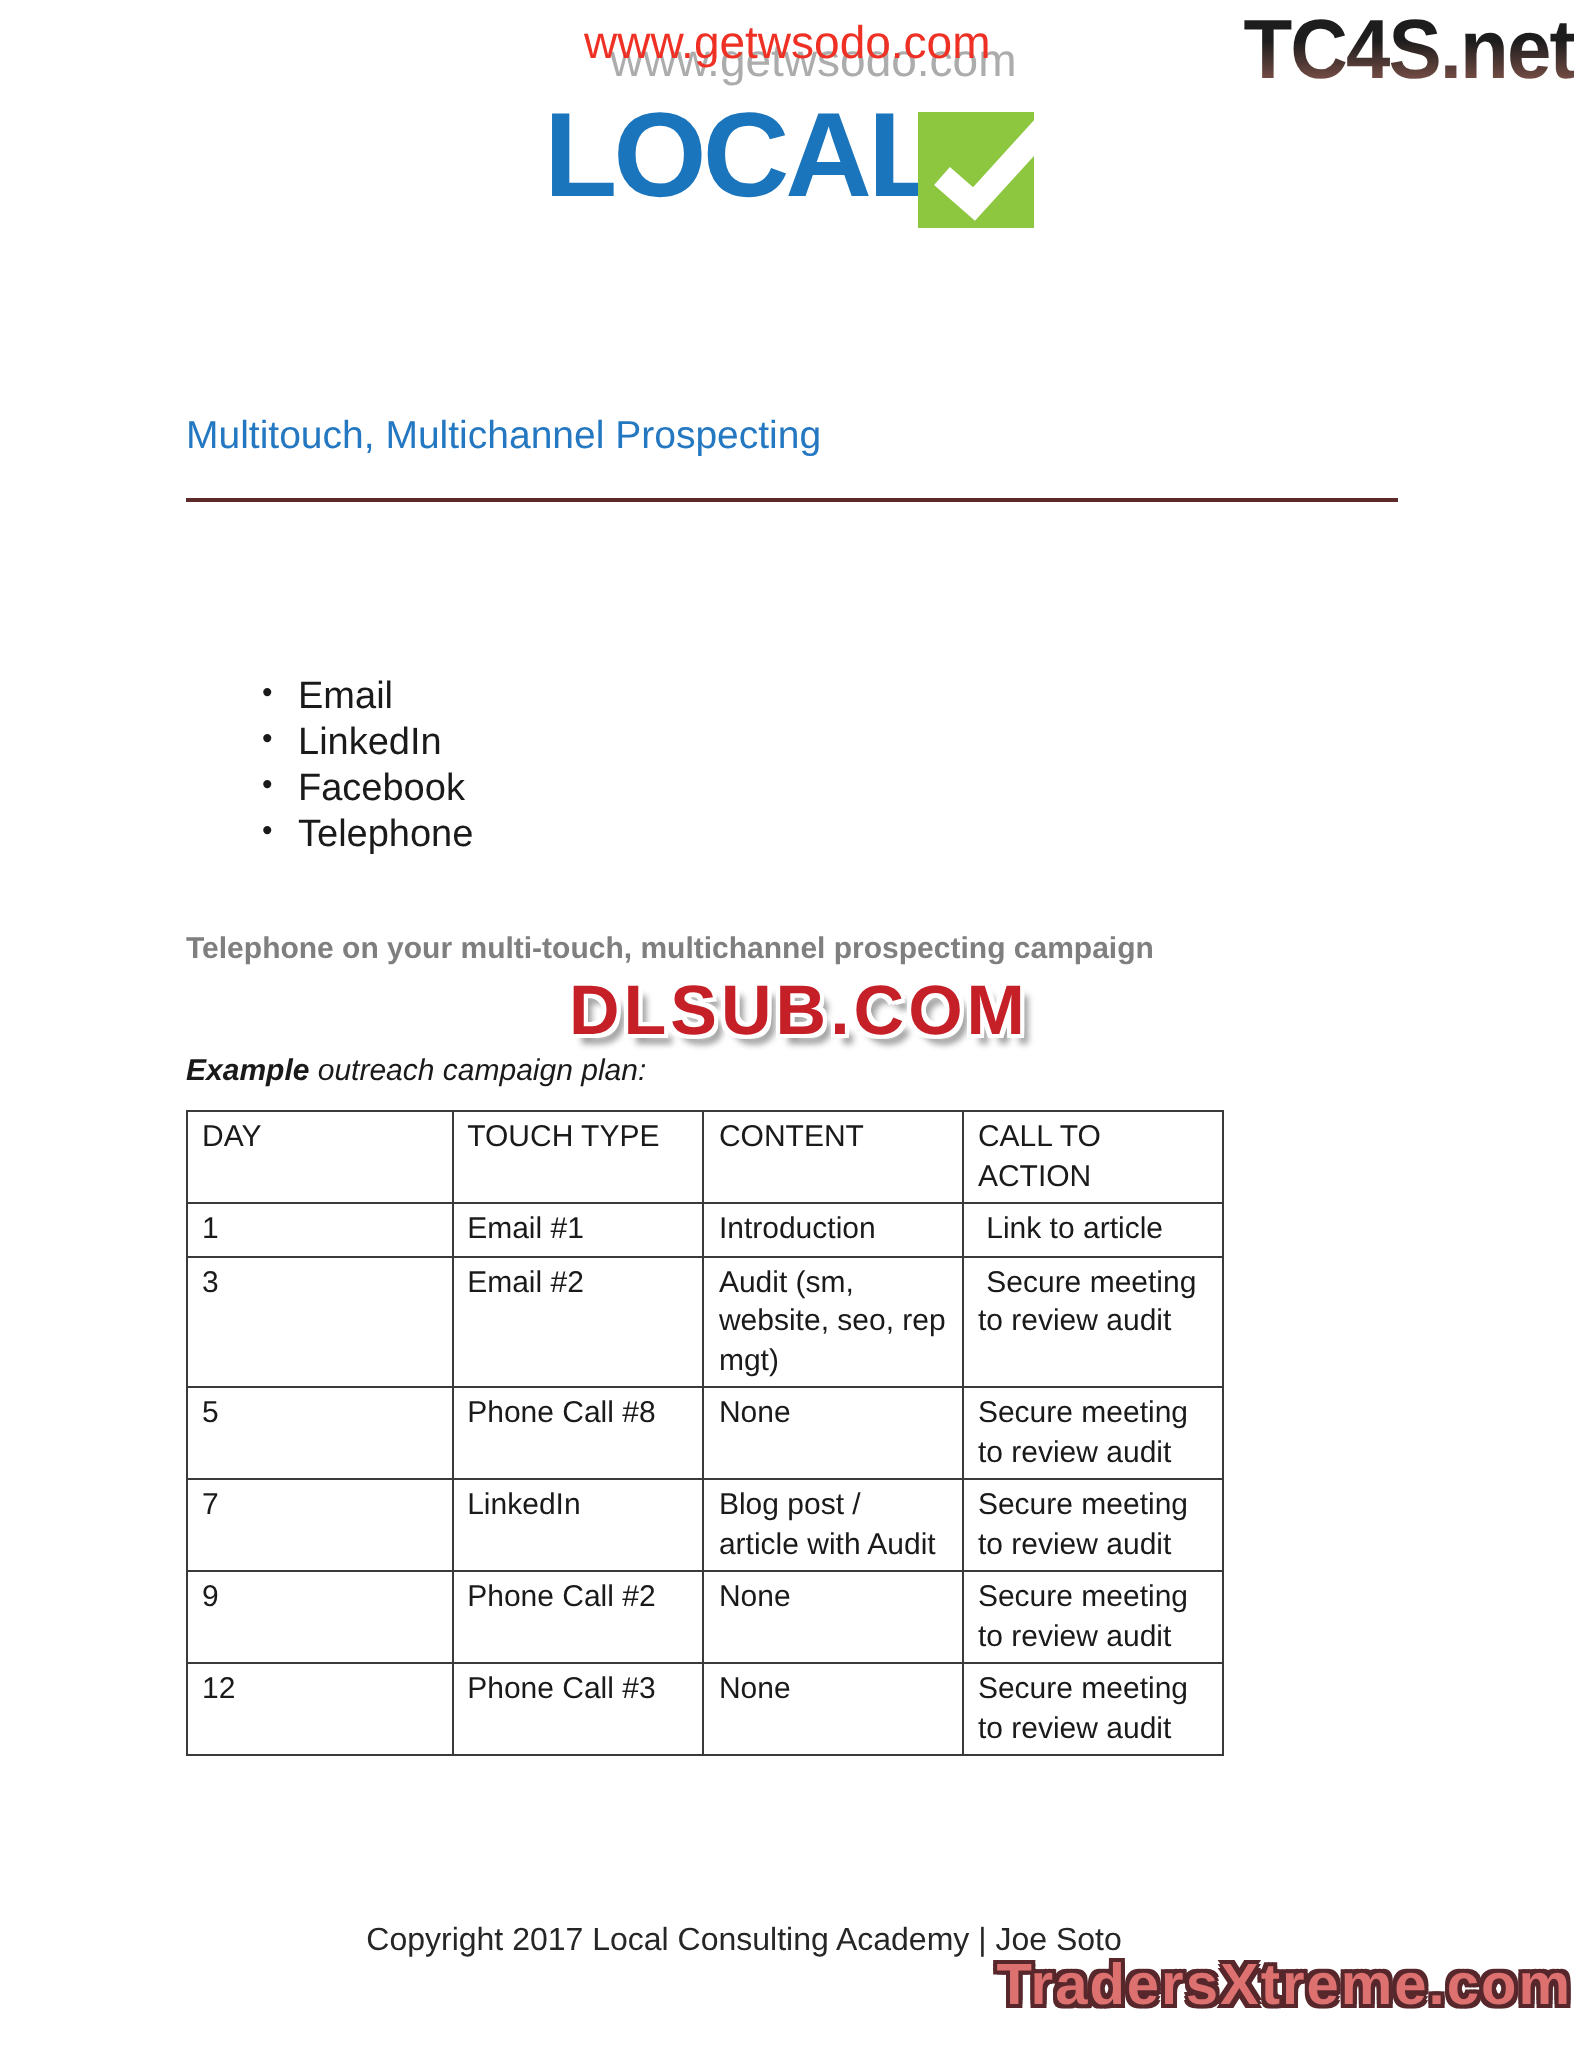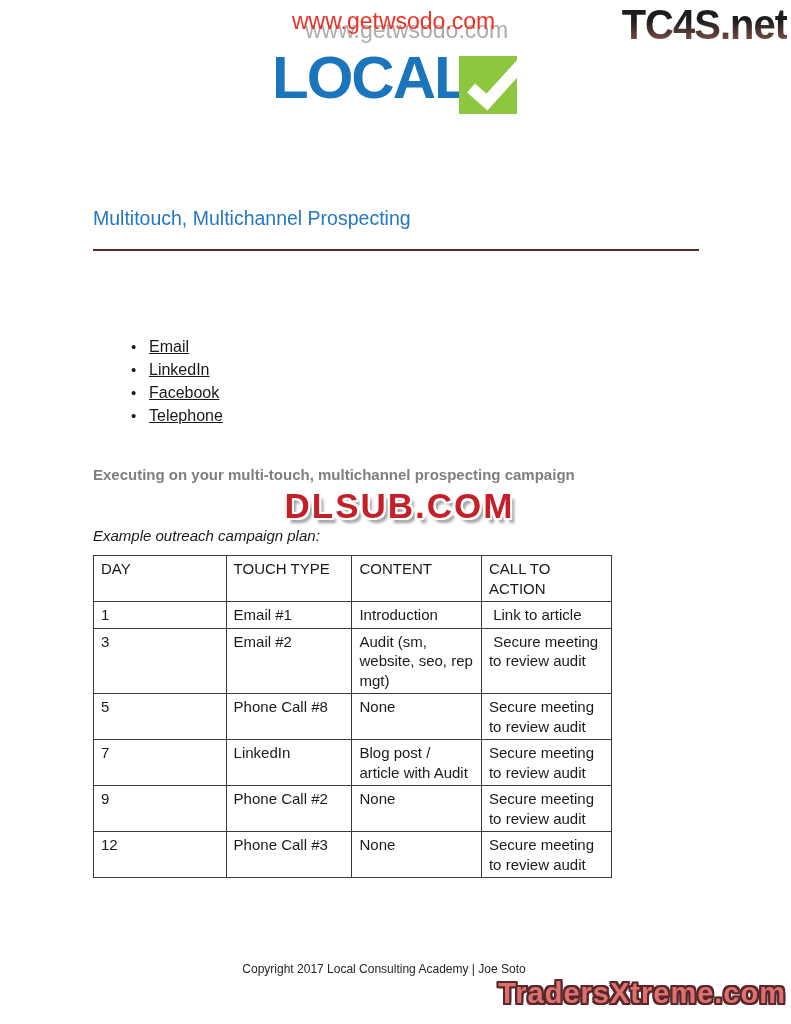--- a/index.html
+++ b/index.html
@@ -36,56 +36,56 @@
     color:#454545; font-weight:400; white-space:nowrap;
   }
 
   .doc-title { position:absolute; left:93px; top:207px; font-size:19.5px; color:#2478c2; }
   .title-rule { position:absolute; left:93px; top:249px; width:606px; height:2px; background:#5c2a29; }
 
   .intro { position:absolute; left:93px; top:282px; width:620px; font-size:15px; line-height:22px; white-space:pre-wrap; }
   .intro b { font-weight:700; }
 
   .bullet-list { position:absolute; left:129px; top:338px; list-style:none; }
-  .bullet-list li { position:relative; padding-left:20px; height:23px; font-size:16px;text-decoration:underline; }
+  .bullet-list li { position:relative; padding-left:20px; height:23px; font-size:19px; }
   .bullet-list li::before { content:"•"; position:absolute; left:2px; top:0; font-size:15px; }
 
   .section-heading { position:absolute; left:93px; top:466px; font-size:15px; font-weight:700; color:#7f7f7f; }
 
   
   .dlsub {
     position:absolute; top:486px; left:50%; transform:translateX(-50%); margin-left:4px;
     font-family:Liberation Sans, sans-serif; font-weight:700; font-size:35px; letter-spacing:2px;
     color:#c51f27; white-space:nowrap;
     text-shadow:
       -2px -2px 0 #fff, 2px -2px 0 #fff, -2px 2px 0 #fff, 2px 2px 0 #fff,
       -2px 0 0 #fff, 2px 0 0 #fff, 0 -2px 0 #fff, 0 2px 0 #fff,
       4px 5px 3px #9e9e9e;
   }
 
   .example-line { position:absolute; left:93px; top:527px; font-size:15px; font-style:italic; }
-  .example-line b { font-weight:400; }
+  .example-line b { font-weight:700; }
 
   
   .campaign-table {
     position:absolute; left:93px; top:555px; width:519px;
     border-collapse:collapse; table-layout:fixed;
     font-size:15px; line-height:19.5px;
   }
   .campaign-table th, .campaign-table td {
     border:1.5px solid #3a3a3a; vertical-align:top; text-align:left;
     padding:3px 7px; font-weight:400; white-space:pre-wrap;
   }
   .campaign-table th { height:28px; }
   .campaign-table tr.single td { height:25px; }
   .campaign-table tr.double td { height:43px; }
   .col-day { width:25.6%; } .col-touch { width:24.3%; }
   .col-content { width:25.0%; } .col-cta { width:25.1%; }
 
-  .footer-line { position:absolute; top:962px; left:12px; width:744px; text-align:center; font-size:12px; color:#262626; }
+  .footer-line { position:absolute; top:962px; left:0; width:744px; text-align:center; font-size:16px; color:#262626; }
 
   
   .tx {
     position:absolute; top:977px; right:5px;
     font-size:29px; font-weight:800; letter-spacing:1px; color:#dc7170; white-space:nowrap;
     text-shadow:
       -2px -2px 0 #57272b, 2px -2px 0 #57272b, -2px 2px 0 #57272b, 2px 2px 0 #57272b,
       -2px 0 0 #57272b, 2px 0 0 #57272b, 0 -2px 0 #57272b, 0 2px 0 #57272b,
       -4px 0 3px #ffffff, 4px 0 3px #ffffff, 0 -4px 3px #ffffff, 0 4px 3px #ffffff;
   }
@@ -113,21 +113,21 @@
   <div class="title-rule"></div>
 
 
   <ul class="bullet-list">
     <li>Email</li>
     <li>LinkedIn</li>
     <li>Facebook</li>
     <li>Telephone</li>
   </ul>
 
-  <div class="section-heading">Executing on your multi-touch, multichannel prospecting campaign</div>
+  <div class="section-heading">Telephone on your multi-touch, multichannel prospecting campaign</div>
 
   <div class="dlsub">DLSUB.COM</div>
 
   <div class="example-line"><b>Example</b><span> outreach campaign plan:</span></div>
 
   <table class="campaign-table">
     <colgroup>
       <col class="col-day">
         <col class="col-touch">
         <col class="col-content">

